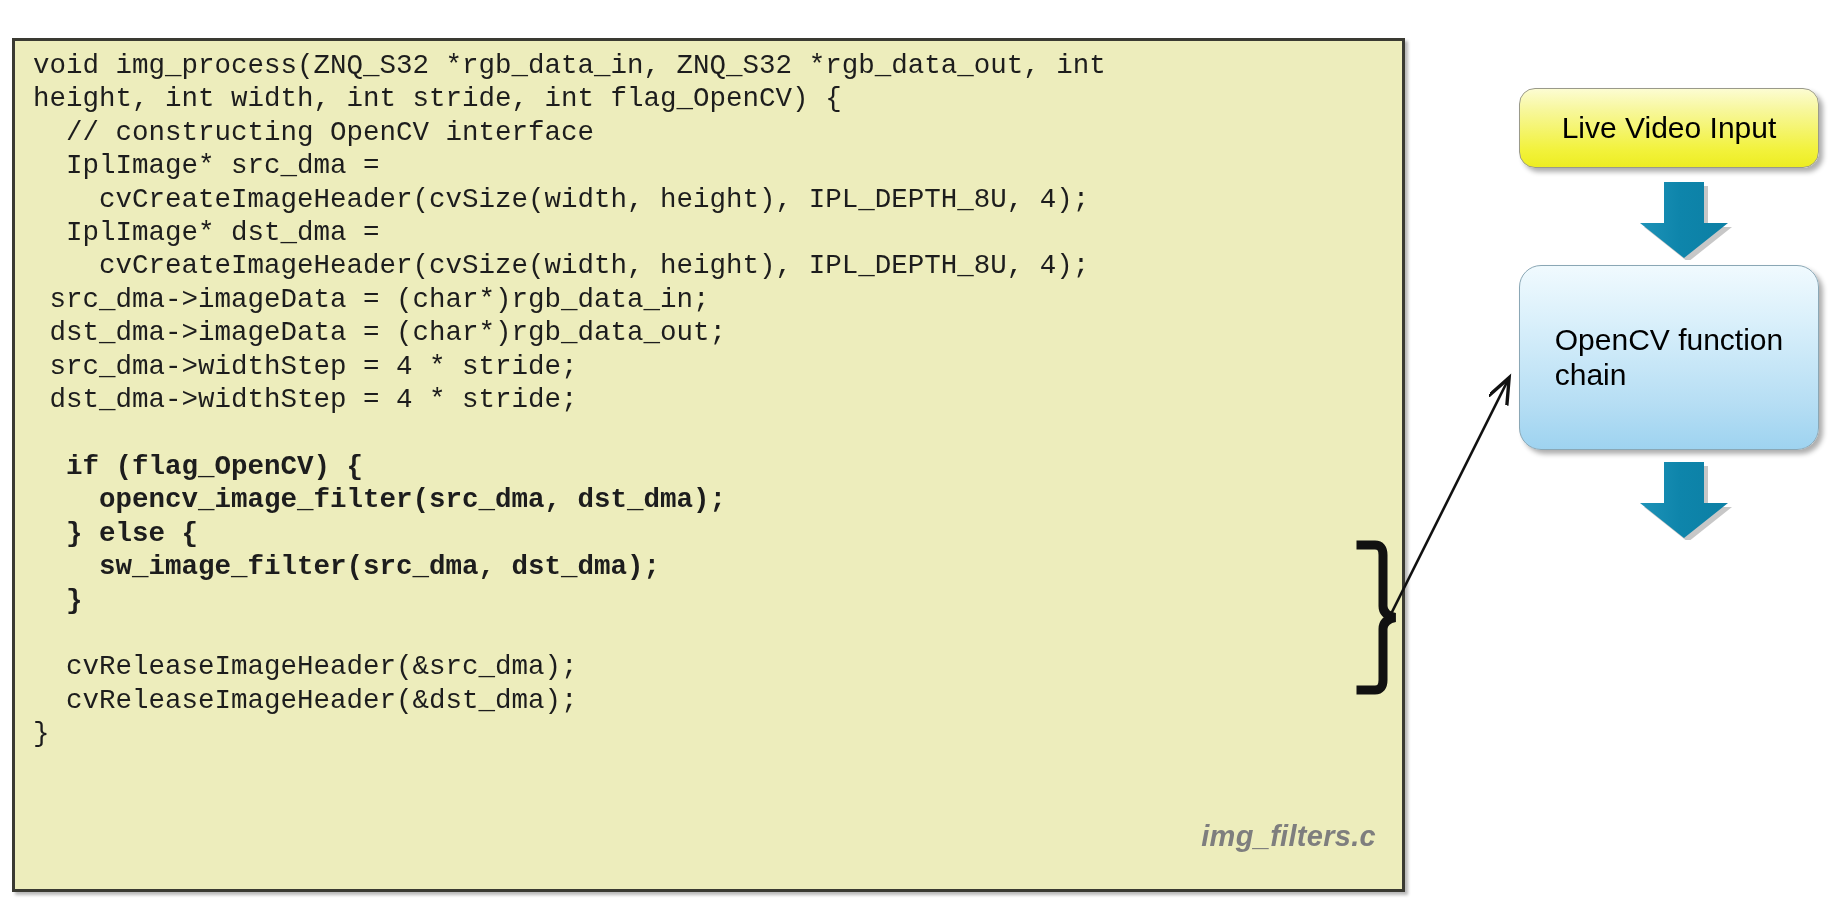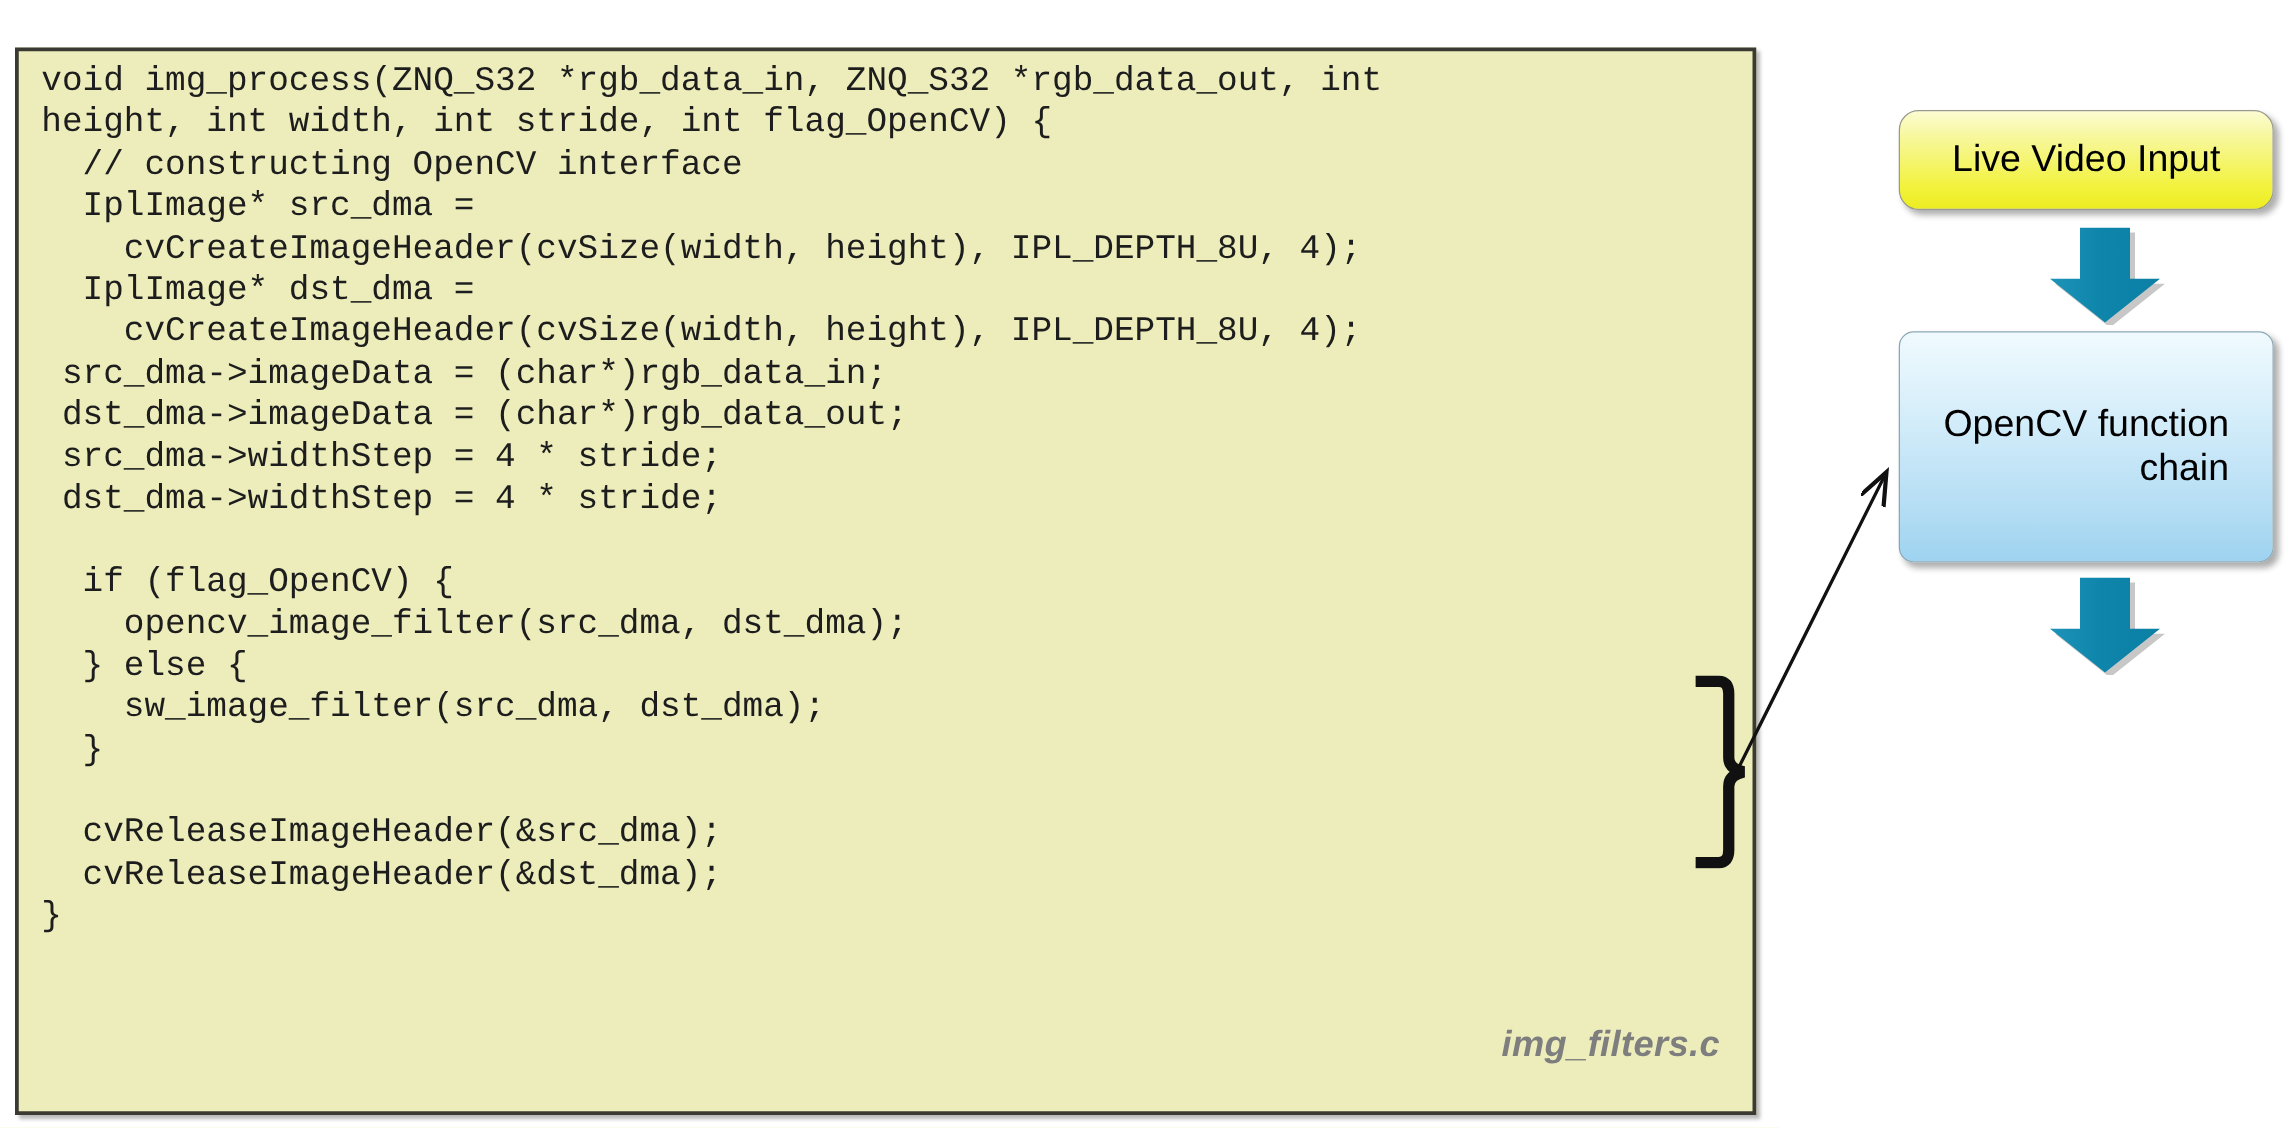--- a/index.html
+++ b/index.html
@@ -35,21 +35,21 @@
     top: 8px;
     right: 6px;
     font-family: "Liberation Mono", "DejaVu Sans Mono", monospace;
     font-size: 27.5px;
     line-height: 33.4px;
     color: #1d1d1d;
     white-space: pre;
     letter-spacing: 0px;
   }
   .code-line { white-space: pre; min-height: 33.4px; }
-  .code-line.bold { font-weight: normal; }
+  .code-line.bold { font-weight: bold; }
 
   #file-label {
     position: absolute;
     right: 26px;
     bottom: 36px;
     font-family: "Liberation Sans", sans-serif;
     font-size: 29px;
     font-weight: bold;
     font-style: italic;
     color: #7E7E7E;
@@ -82,36 +82,36 @@
     top: 0;
     width: 316px;
     height: 902px;
   }
   .flow-box {
     position: absolute;
     box-sizing: border-box;
     display: flex;
     align-items: center;
     justify-content: center;
-    text-align: right;
+    text-align: left;
     border-radius: 16px;
     border: 1px solid #9a9a8a;
     box-shadow: 4px 4px 5px rgba(0,0,0,0.32);
     font-size: 30px;
     color: #000000;
     line-height: 1.15;
     padding: 0 8px;
   }
   .flow-box.yellow {
     background: linear-gradient(to bottom, #FCFCD2 0%, #F7F79A 28%, #F2F23C 78%, #EDED22 100%);
   }
   .flow-box.blue {
     background: linear-gradient(to bottom, #F0FAFE 0%, #DAF0FB 30%, #B6DEF4 75%, #9ED3F0 100%);
     border: 1px solid #8aa7b5;
-    border-radius: 12px;
+    border-radius: 22px;
   }
   #box-input  { left: 7px; top: 88px;  width: 300px; height: 80px; }
   #box-chain  { left: 7px; top: 265px; width: 300px; height: 185px; }
   #box-output { left: 7px; top: 545px; width: 300px; height: 82px; }
 
   .flow-arrow {
     position: absolute;
     width: 94px;
     height: 78px;
     left: 128px;

